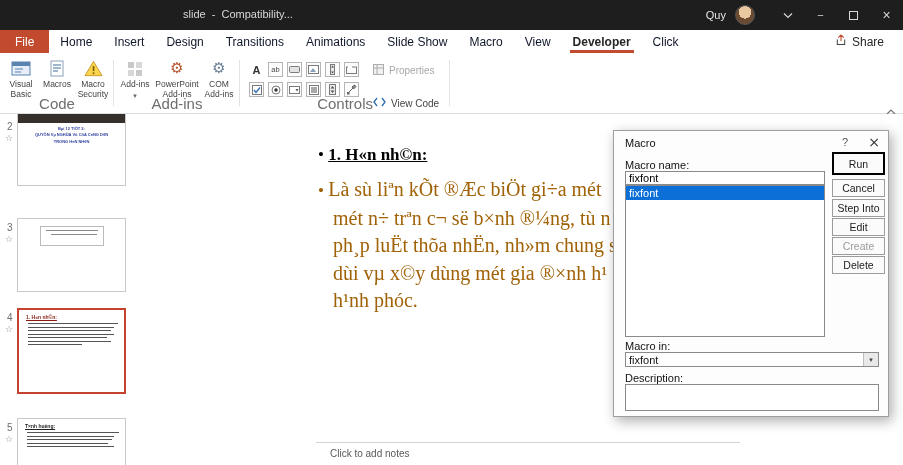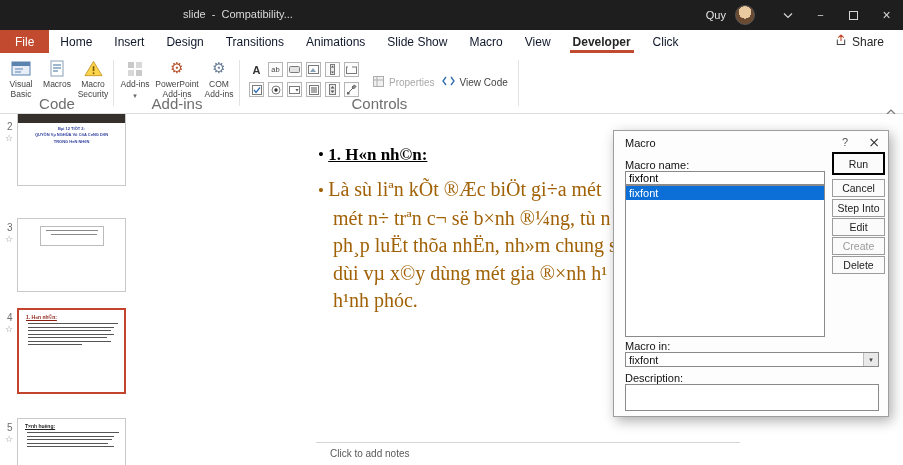--- a/index.html
+++ b/index.html
@@ -47,21 +47,21 @@
   .bicon { height:19px; display:flex; align-items:center; justify-content:center; }
   .gear { font-family:"DejaVu Sans",sans-serif; font-size:15px; line-height:1; }
   .gear.ppt { color:#b7542e; }
   .gear.com { color:#6a7f95; }
   .gear.dim { color:#9a9a9a; }
   .dd-tiny { font-family:"DejaVu Sans",sans-serif; font-size:7px; color:#666; }
 
   .controls-grid { display:grid; grid-template-columns:repeat(6,17px); grid-auto-rows:18px; gap:2px; padding:7px 3px 0 6px; }
   .ctrl { width:15px; height:15px; border:1px solid #b5b5b5; background:#fcfcfc; display:flex; align-items:center; justify-content:center; font-size:7.5px; color:#444; cursor:pointer; }
   .ctrl.noborder { border:none; font-size:11px; font-weight:bold; color:#333; background:transparent; }
-  .controls-side { display:flex; flex-direction:row; gap:7px; padding:9px 8px 0 9px; font-size:10px; }
+  .controls-side { display:flex; flex-direction:column; gap:20px; padding:9px 8px 0 9px; font-size:10px; }
   .side-item { display:flex; gap:5px; align-items:center; color:#444; cursor:pointer; white-space:nowrap; }
   .side-item.disabled { color:#a8a8a8; }
   .controls-flex { display:flex; }
   .collapse-chevron { position:absolute; right:7px; top:101px; cursor:pointer; }
 
   
   .main { position:absolute; top:114px; left:0; right:0; bottom:0; background:#fff; }
 
   
   .thumbs { position:absolute; left:0; top:0; width:133px; bottom:0; background:#fff; overflow:hidden; }

